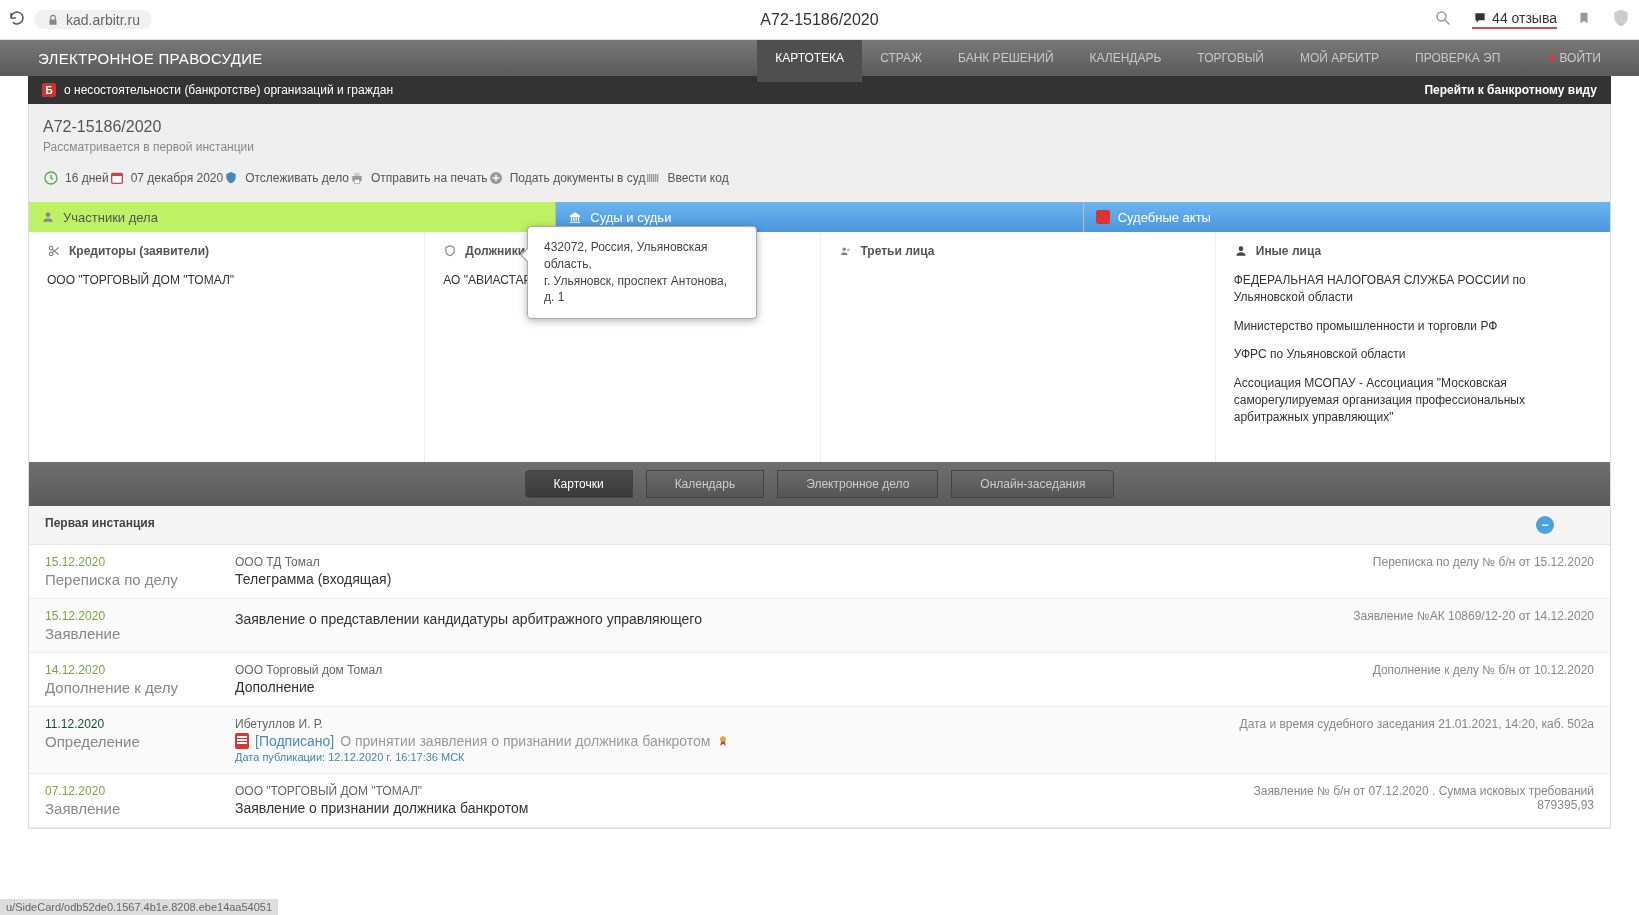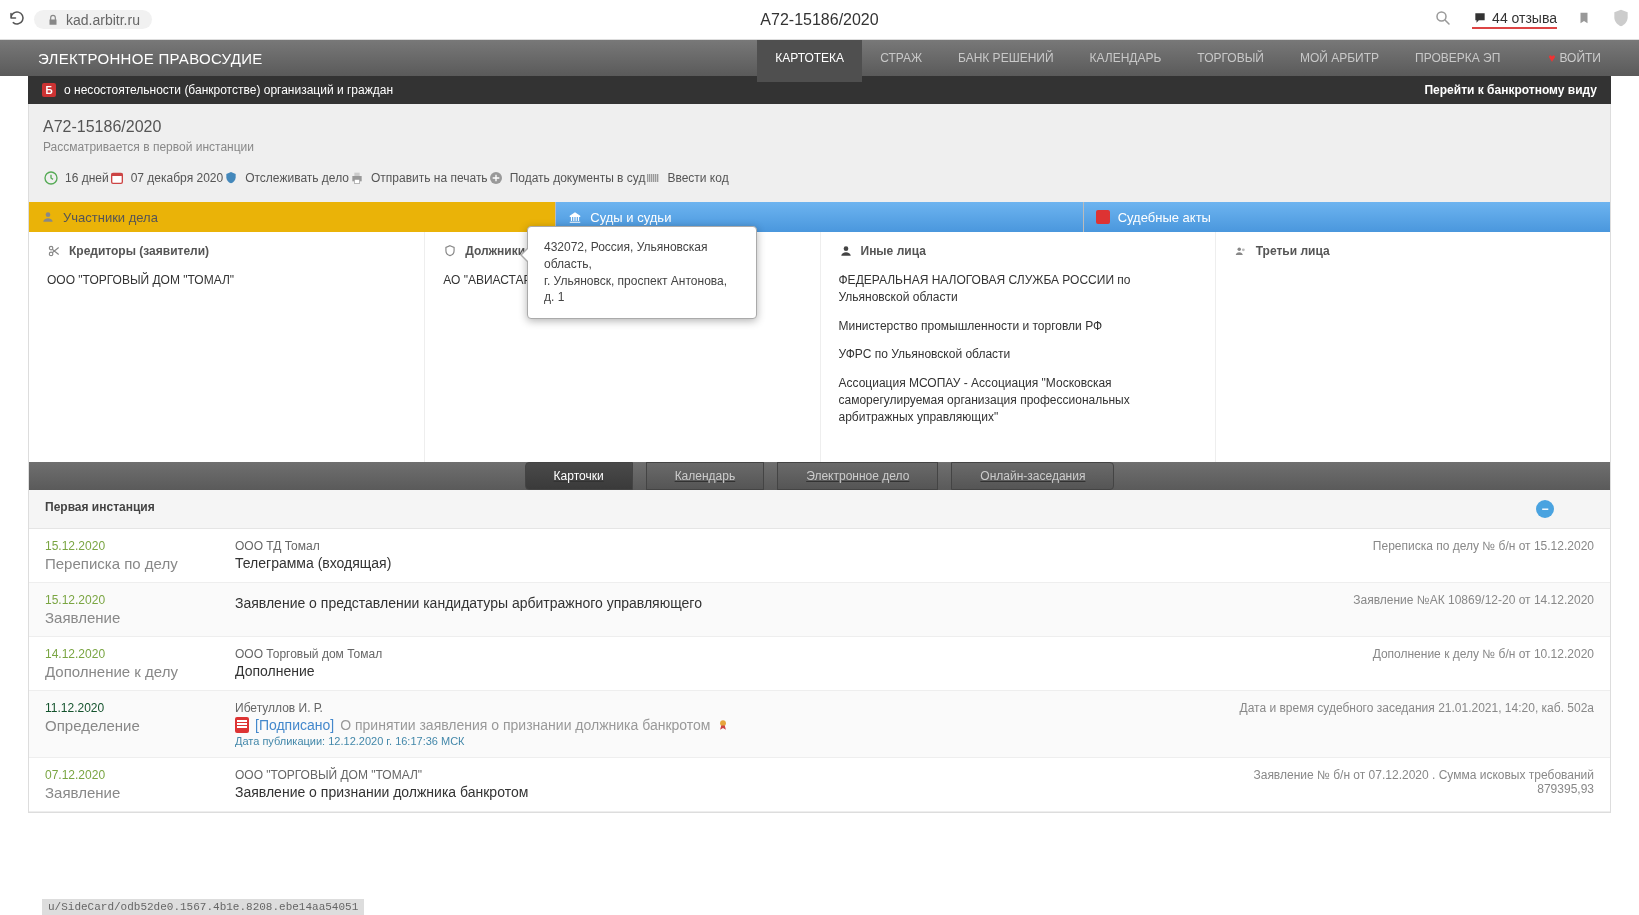--- a/index.html
+++ b/index.html
@@ -40,40 +40,40 @@
 .case-head .case-status { font-size: 12px; color: #888; margin-top: 4px; }
 .case-tools { display: flex; align-items: center; padding: 10px 14px 14px; font-size: 12px; color: #555; }
 .case-tools .tool { display: flex; align-items: center; gap: 6px; cursor: pointer; }
 .case-tools .tool svg, .case-tools .tool .ic { width: 16px; height: 16px; }
 .ic-green { color: #5a5; } .ic-blue { color: #48b; } .ic-gray { color: #999; }
 
 
 .seg-tabs { display: flex; margin-top: 2px; }
 .seg-tabs .tab { flex: 1; height: 30px; display: flex; align-items: center; gap: 8px; padding: 0 12px; font-size: 13px; border-left: 1px solid #bbb; }
 .seg-tabs .tab:first-child { border-left: none; }
-.seg-tabs .tab.white { background: #eab308; color: #555; }
+.seg-tabs .tab.white { background: #bef264; color: #555; }
 .seg-tabs .tab.blue { background: linear-gradient(#6db4f0,#4a97dd); color: #fff; }
 .seg-tabs .tab .ico { width: 14px; height: 14px; display: inline-block; }
 
 
 .parts { display: grid; grid-template-columns: 1fr 1fr 1fr 1fr; background: #fff; }
 .parts .col { padding: 12px 18px 24px; border-left: 1px solid #eee; font-size: 12px; }
 .parts .col:first-child { border-left: none; }
 .parts .col-head { display: flex; align-items: center; gap: 8px; font-weight: bold; color: #555; margin-bottom: 14px; }
 .parts .col-head svg, .parts .col-head .ic { width: 14px; height: 14px; }
 .parts .entry { margin-bottom: 12px; color: #333; line-height: 1.4; }
 .parts .entry.link { cursor: pointer; }
 
 
 .tooltip { position: absolute; background: #fff; border: 1px solid #aaa; border-radius: 4px; box-shadow: 0 2px 8px rgba(0,0,0,0.3); padding: 12px 16px; width: 230px; font-size: 12px; line-height: 1.4; color: #444; z-index: 10; }
 .tooltip::before { content: ""; position: absolute; left: -8px; top: 20px; border: 8px solid transparent; border-right-color: #aaa; border-left: none; }
 .tooltip::after { content: ""; position: absolute; left: -6px; top: 21px; border: 7px solid transparent; border-right-color: #fff; border-left: none; }
 
 
-.sec-toggle { background: #666; background: linear-gradient(#6f6f6f,#5a5a5a); padding: 0; display: flex; justify-content: center; gap: 13px; text-decoration: underline; }
+.sec-toggle { background: #666; background: linear-gradient(#6f6f6f,#5a5a5a); padding: 8px; display: flex; justify-content: center; gap: 13px; }
 .sec-toggle .btn { padding: 6px 28px; font-size: 12px; color: #ccc; border: 1px solid #444; background: linear-gradient(#6a6a6a,#555); cursor: pointer; }
 .sec-toggle .btn.active { background: linear-gradient(#4a4a4a,#3a3a3a); color: #fff; }
 .sec-toggle .btn:first-child { border-radius: 4px 0 0 4px; }
 .sec-toggle .btn:last-child { border-radius: 0 4px 4px 0; }
 
 
 .inst-row { display: grid; grid-template-columns: 190px 1fr 40px; background: #f5f5f5; padding: 10px 16px; font-size: 12px; align-items: start; border-bottom: 1px solid #e5e5e5; }
 .inst-row .left { font-weight: bold; color: #444; }
 .inst-row .mid .cn { font-weight: bold; color: #333; }
 .inst-row .mid .court { color: #555; }
@@ -92,21 +92,21 @@
 .doc-row .mid .title { color: #333; font-size: 14px; margin-top: 2px; display: flex; align-items: center; gap: 6px; flex-wrap: wrap; }
 .doc-row .mid .title.gray { color: #999; }
 .doc-row .mid .signed { color: #48c; }
 .doc-row .mid .pubdate { color: #48a; font-size: 11px; margin-top: 2px; }
 .doc-row .right { text-align: right; color: #888; font-size: 12px; }
 .pdf-ic { width: 14px; height: 16px; background: #d33; border-radius: 2px; display: inline-block; position: relative; }
 .pdf-ic::after { content: ""; position: absolute; top: 3px; left: 2px; right: 2px; height: 2px; background: #fff; box-shadow: 0 3px 0 #fff, 0 6px 0 #fff; }
 .award-ic { width: 14px; height: 14px; display: inline-block; }
 .award-ic svg { width: 14px; height: 14px; }
 
-.status-footer { position: fixed; bottom: 0; left: 0; background: #ddd; font-size: 11px; padding: 2px 6px; color: #666; font-family: Liberation Mono, monospace; margin-left: 42px; }
+.status-footer { position: fixed; bottom: 0; left: 0; background: #ddd; font-size: 11px; padding: 2px 6px; color: #666; font-family: Liberation Sans, sans-serif; }
 
 
 .svg-ic { width: 14px; height: 14px; display: inline-block; vertical-align: middle; }
 </style>
 </head>
 <body>
 
 <div class="browser-bar">
   <span class="reload-icon">
     <svg viewBox="0 0 24 24">
@@ -257,39 +257,39 @@
         <svg class="svg-ic" viewBox="0 0 24 24">
             <path d="M12 3l7 3v5c0 4-3 8-7 9-4-1-7-5-7-9V6l7-3z" fill="none" stroke="#888" stroke-width="2"></path>
           </svg>
         <span>Должники</span>
       </div>
       <div class="entry link" style="position:relative;">АО "АВИАСТАР-СП"</div>
     </div>
     <div class="col">
       <div class="col-head">
         <svg class="svg-ic" viewBox="0 0 24 24">
-            <circle cx="12" cy="8" r="4" fill="#444"></circle>
-            <path d="M4 20c0-4 4-6 8-6s8 2 8 6" fill="#444"></path>
-          </svg>
-        <span>Иные лица</span>
-      </div>
-      <div class="entry link">ФЕДЕРАЛЬНАЯ НАЛОГОВАЯ СЛУЖБА РОССИИ по Ульяновской области</div>
-      <div class="entry link">Министерство промышленности и торговли РФ</div>
-      <div class="entry link">УФРС по Ульяновской области</div>
-      <div class="entry link">Ассоциация МСОПАУ - Ассоциация "Московская саморегулируемая организация профессиональных арбитражных управляющих"</div>
-    </div>
-    <div class="col">
-      <div class="col-head">
-        <svg class="svg-ic" viewBox="0 0 24 24">
             <circle cx="9" cy="9" r="3" fill="#888"></circle>
             <circle cx="16" cy="10" r="2.5" fill="#bbb"></circle>
             <path d="M3 19c0-3 3-5 6-5s6 2 6 5" fill="#888"></path>
           </svg>
         <span>Третьи лица</span>
       </div>
+    </div>
+    <div class="col">
+      <div class="col-head">
+        <svg class="svg-ic" viewBox="0 0 24 24">
+            <circle cx="12" cy="8" r="4" fill="#444"></circle>
+            <path d="M4 20c0-4 4-6 8-6s8 2 8 6" fill="#444"></path>
+          </svg>
+        <span>Иные лица</span>
+      </div>
+      <div class="entry link">ФЕДЕРАЛЬНАЯ НАЛОГОВАЯ СЛУЖБА РОССИИ по Ульяновской области</div>
+      <div class="entry link">Министерство промышленности и торговли РФ</div>
+      <div class="entry link">УФРС по Ульяновской области</div>
+      <div class="entry link">Ассоциация МСОПАУ - Ассоциация "Московская саморегулируемая организация профессиональных арбитражных управляющих"</div>
     </div>
 
     <div class="tooltip" style="left:498px; top:-6px;">
       <div>432072, Россия, Ульяновская область,</div>
       <div>г. Ульяновск, проспект Антонова, д. 1</div>
     </div>
   </div>
 
   <div class="sec-toggle">
     <div class="btn active">Карточки</div>

